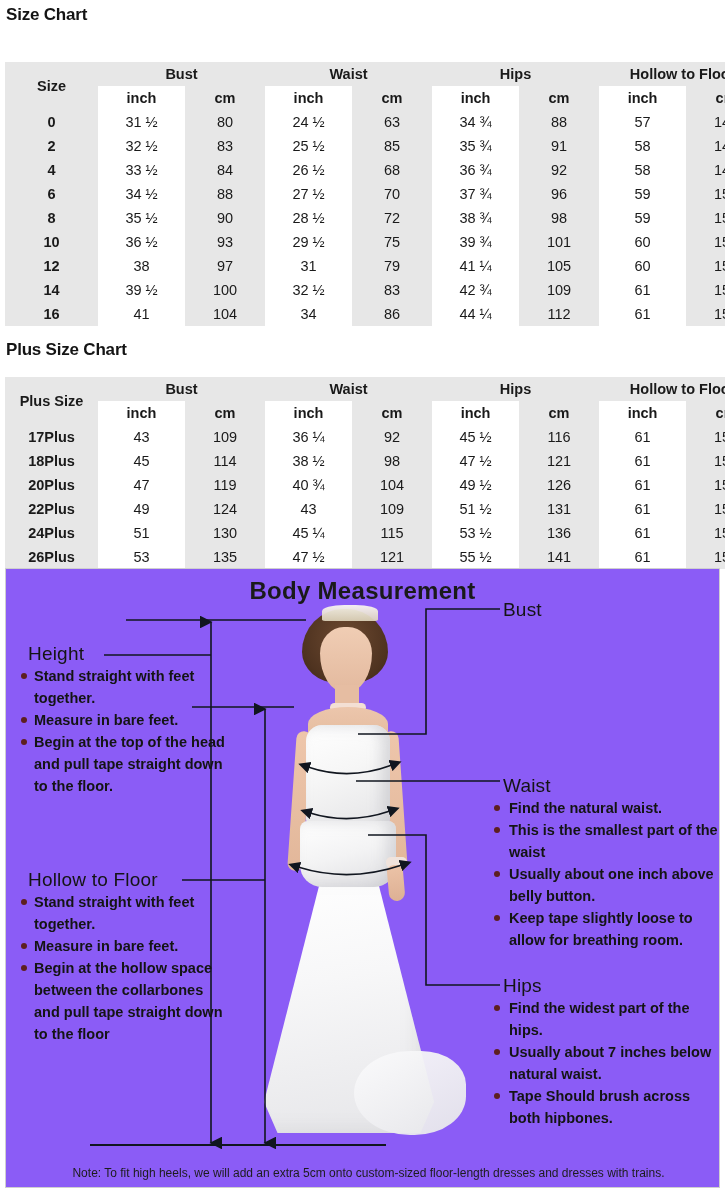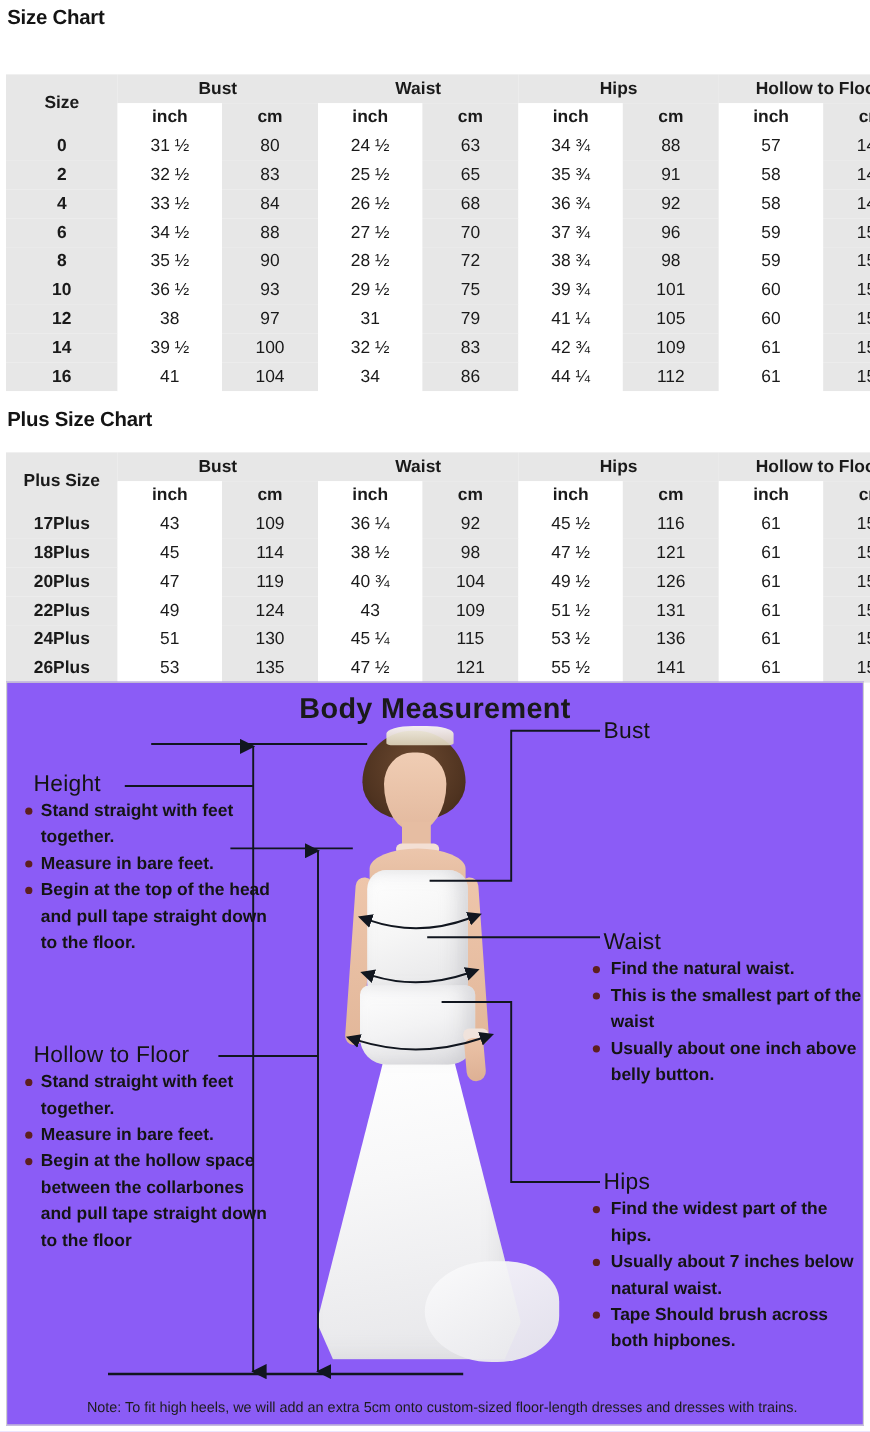--- a/index.html
+++ b/index.html
@@ -240,21 +240,21 @@
           <td class="plain">34 ¾</td>
           <td class="shade">88</td>
           <td class="plain">57</td>
           <td class="shade">145</td>
         </tr>
         <tr>
           <td class="shade size-cell">2</td>
           <td class="plain">32 ½</td>
           <td class="shade">83</td>
           <td class="plain">25 ½</td>
-          <td class="shade">65</td>
+          <td class="shade">85</td>
           <td class="plain">35 ¾</td>
           <td class="shade">91</td>
           <td class="plain">58</td>
           <td class="shade">147</td>
         </tr>
         <tr>
           <td class="shade size-cell">4</td>
           <td class="plain">33 ½</td>
           <td class="shade">84</td>
           <td class="plain">26 ½</td>
@@ -534,20 +534,21 @@
       <div class="mitem">Begin at the hollow space between the collarbones and pull tape straight down to the floor</div>
     </div>
 
     <div class="mlabel" id="lbl-bust">Bust</div>
 
     <div class="mlabel" id="lbl-waist">Waist</div>
     <div class="mlist" id="blk-waist">
       <div class="mitem">Find the natural waist.</div>
       <div class="mitem">This is the smallest part of the waist</div>
       <div class="mitem">Usually about one inch above belly button.</div>
+      <div class="mitem">Keep tape slightly loose to allow for breathing room.</div>
     </div>
 
     <div class="mlabel" id="lbl-hips">Hips</div>
     <div class="mlist" id="blk-hips">
       <div class="mitem">Find the widest part of the hips.</div>
       <div class="mitem">Usually about 7 inches below natural waist.</div>
       <div class="mitem">Tape Should brush across both hipbones.</div>
     </div>
 
     <div id="note-bar">Note: To fit high heels, we will add an extra 5cm onto custom-sized floor-length dresses and dresses with trains.</div>

